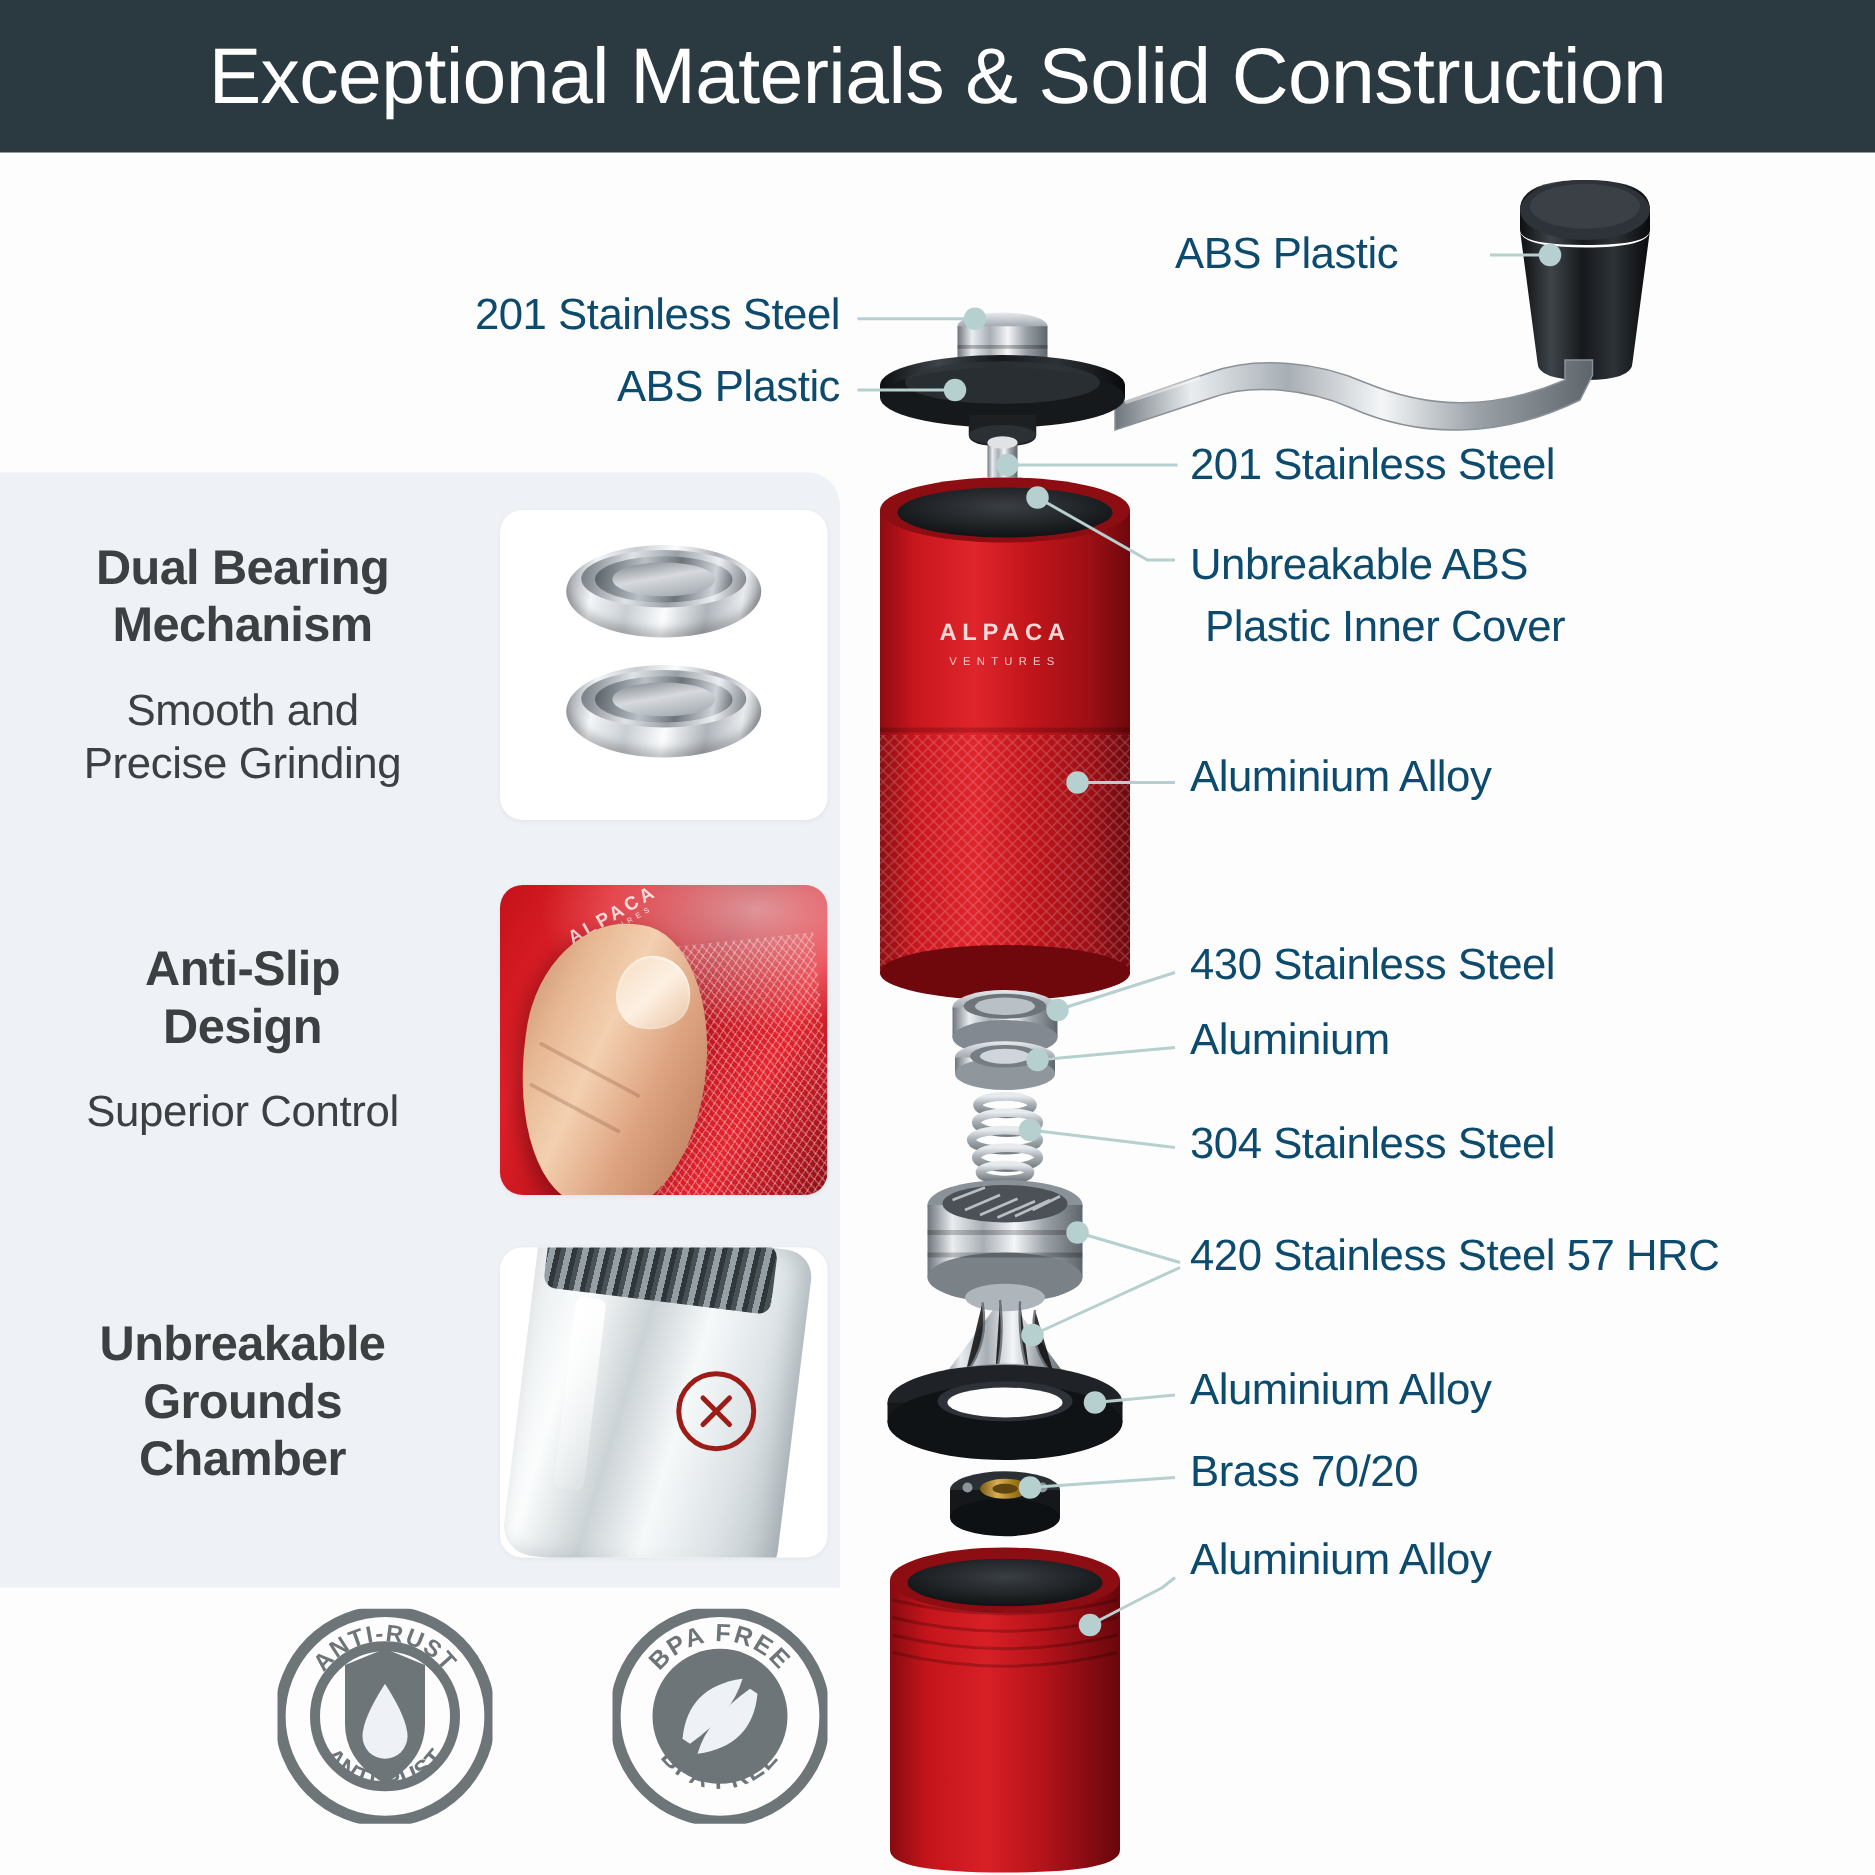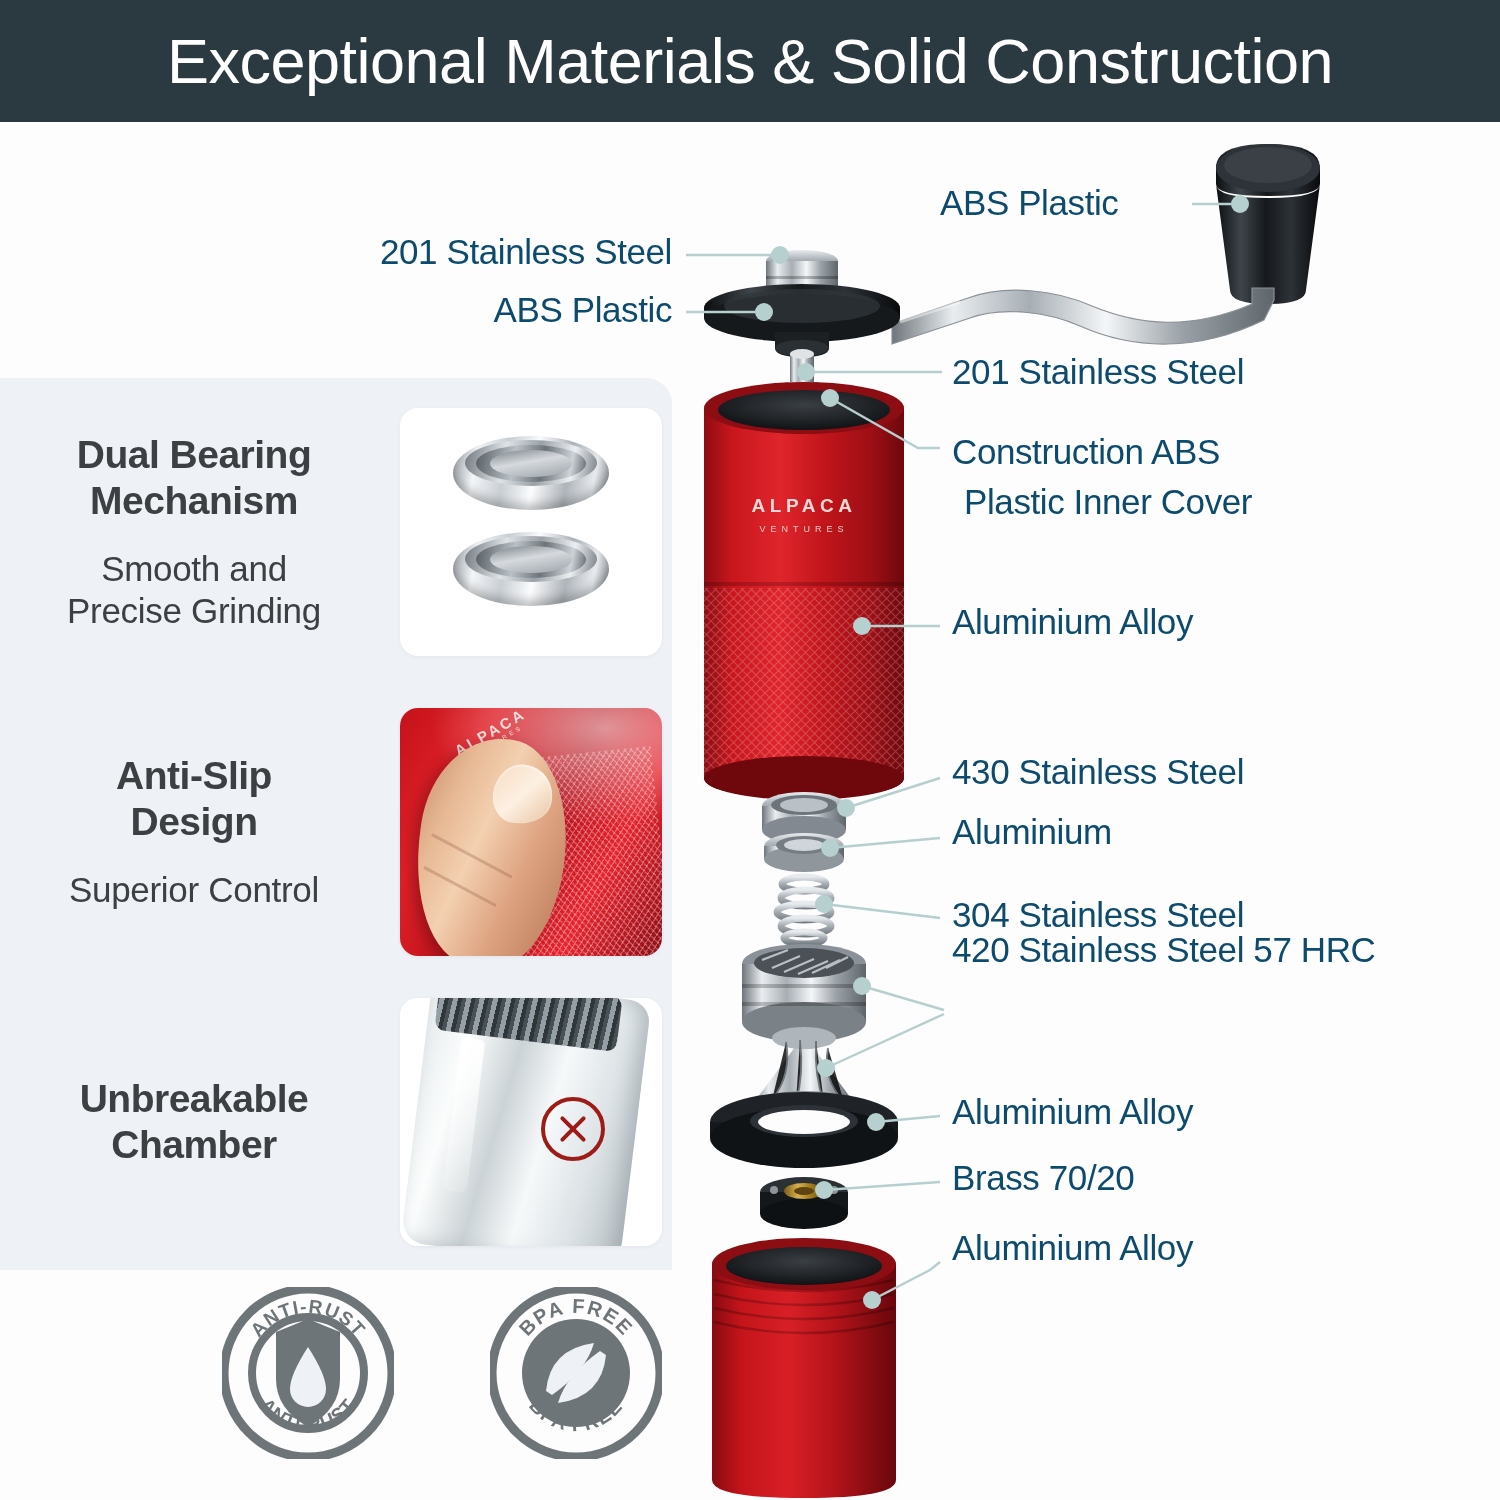--- a/index.html
+++ b/index.html
@@ -227,20 +227,21 @@
         <div class="knuckle"></div>
         <div class="knuckle b"></div>
       </div>
     </div>
   </div>
 
   <div class="feature" style="top:620px;">
     <div class="feature-text">
       <div class="feature-title">
         <div>Unbreakable</div>
+        <div>Grounds</div>
         <div>Chamber</div>
       </div>
     </div>
     <div class="feature-img">
       <div class="jar-photo"></div>
       <div class="jar-body"></div>
       <div class="jar-neck"></div>
       <div class="jar-gloss"></div>
       <div class="jar-x"></div>
     </div>
@@ -506,22 +507,22 @@
     <circle cx="824" cy="1190" r="9"></circle>
     <circle cx="872" cy="1300" r="9"></circle>
   </g>
 </svg>
 
 <div class="lbl left" style="left:300px; top:232px;  width:372px;">201 Stainless Steel</div>
 <div class="lbl left" style="left:300px; top:290px;  width:372px;">ABS Plastic</div>
 
 <div class="lbl right" style="left:940px;  top:183px;">ABS Plastic</div>
 <div class="lbl right" style="left:952px;  top:352px;">201 Stainless Steel</div>
-<div class="lbl right" style="left:952px;  top:432px;">Construction ABS</div>
+<div class="lbl right" style="left:952px;  top:432px;">Unbreakable ABS</div>
 <div class="lbl right" style="left:964px;  top:482px;">Plastic Inner Cover</div>
 <div class="lbl right" style="left:952px;  top:602px;">Aluminium Alloy</div>
 <div class="lbl right" style="left:952px;  top:752px;">430 Stainless Steel</div>
 <div class="lbl right" style="left:952px;  top:812px;">Aluminium</div>
 <div class="lbl right" style="left:952px;  top:895px;">304 Stainless Steel</div>
-<div class="lbl right" style="left:952px;  top:930px;">420 Stainless Steel 57 HRC</div>
+<div class="lbl right" style="left:952px;  top:985px;">420 Stainless Steel 57 HRC</div>
 <div class="lbl right" style="left:952px;  top:1092px;">Aluminium Alloy</div>
 <div class="lbl right" style="left:952px;  top:1158px;">Brass 70/20</div>
 <div class="lbl right" style="left:952px;  top:1228px;">Aluminium Alloy</div>
 
 </body></html>

